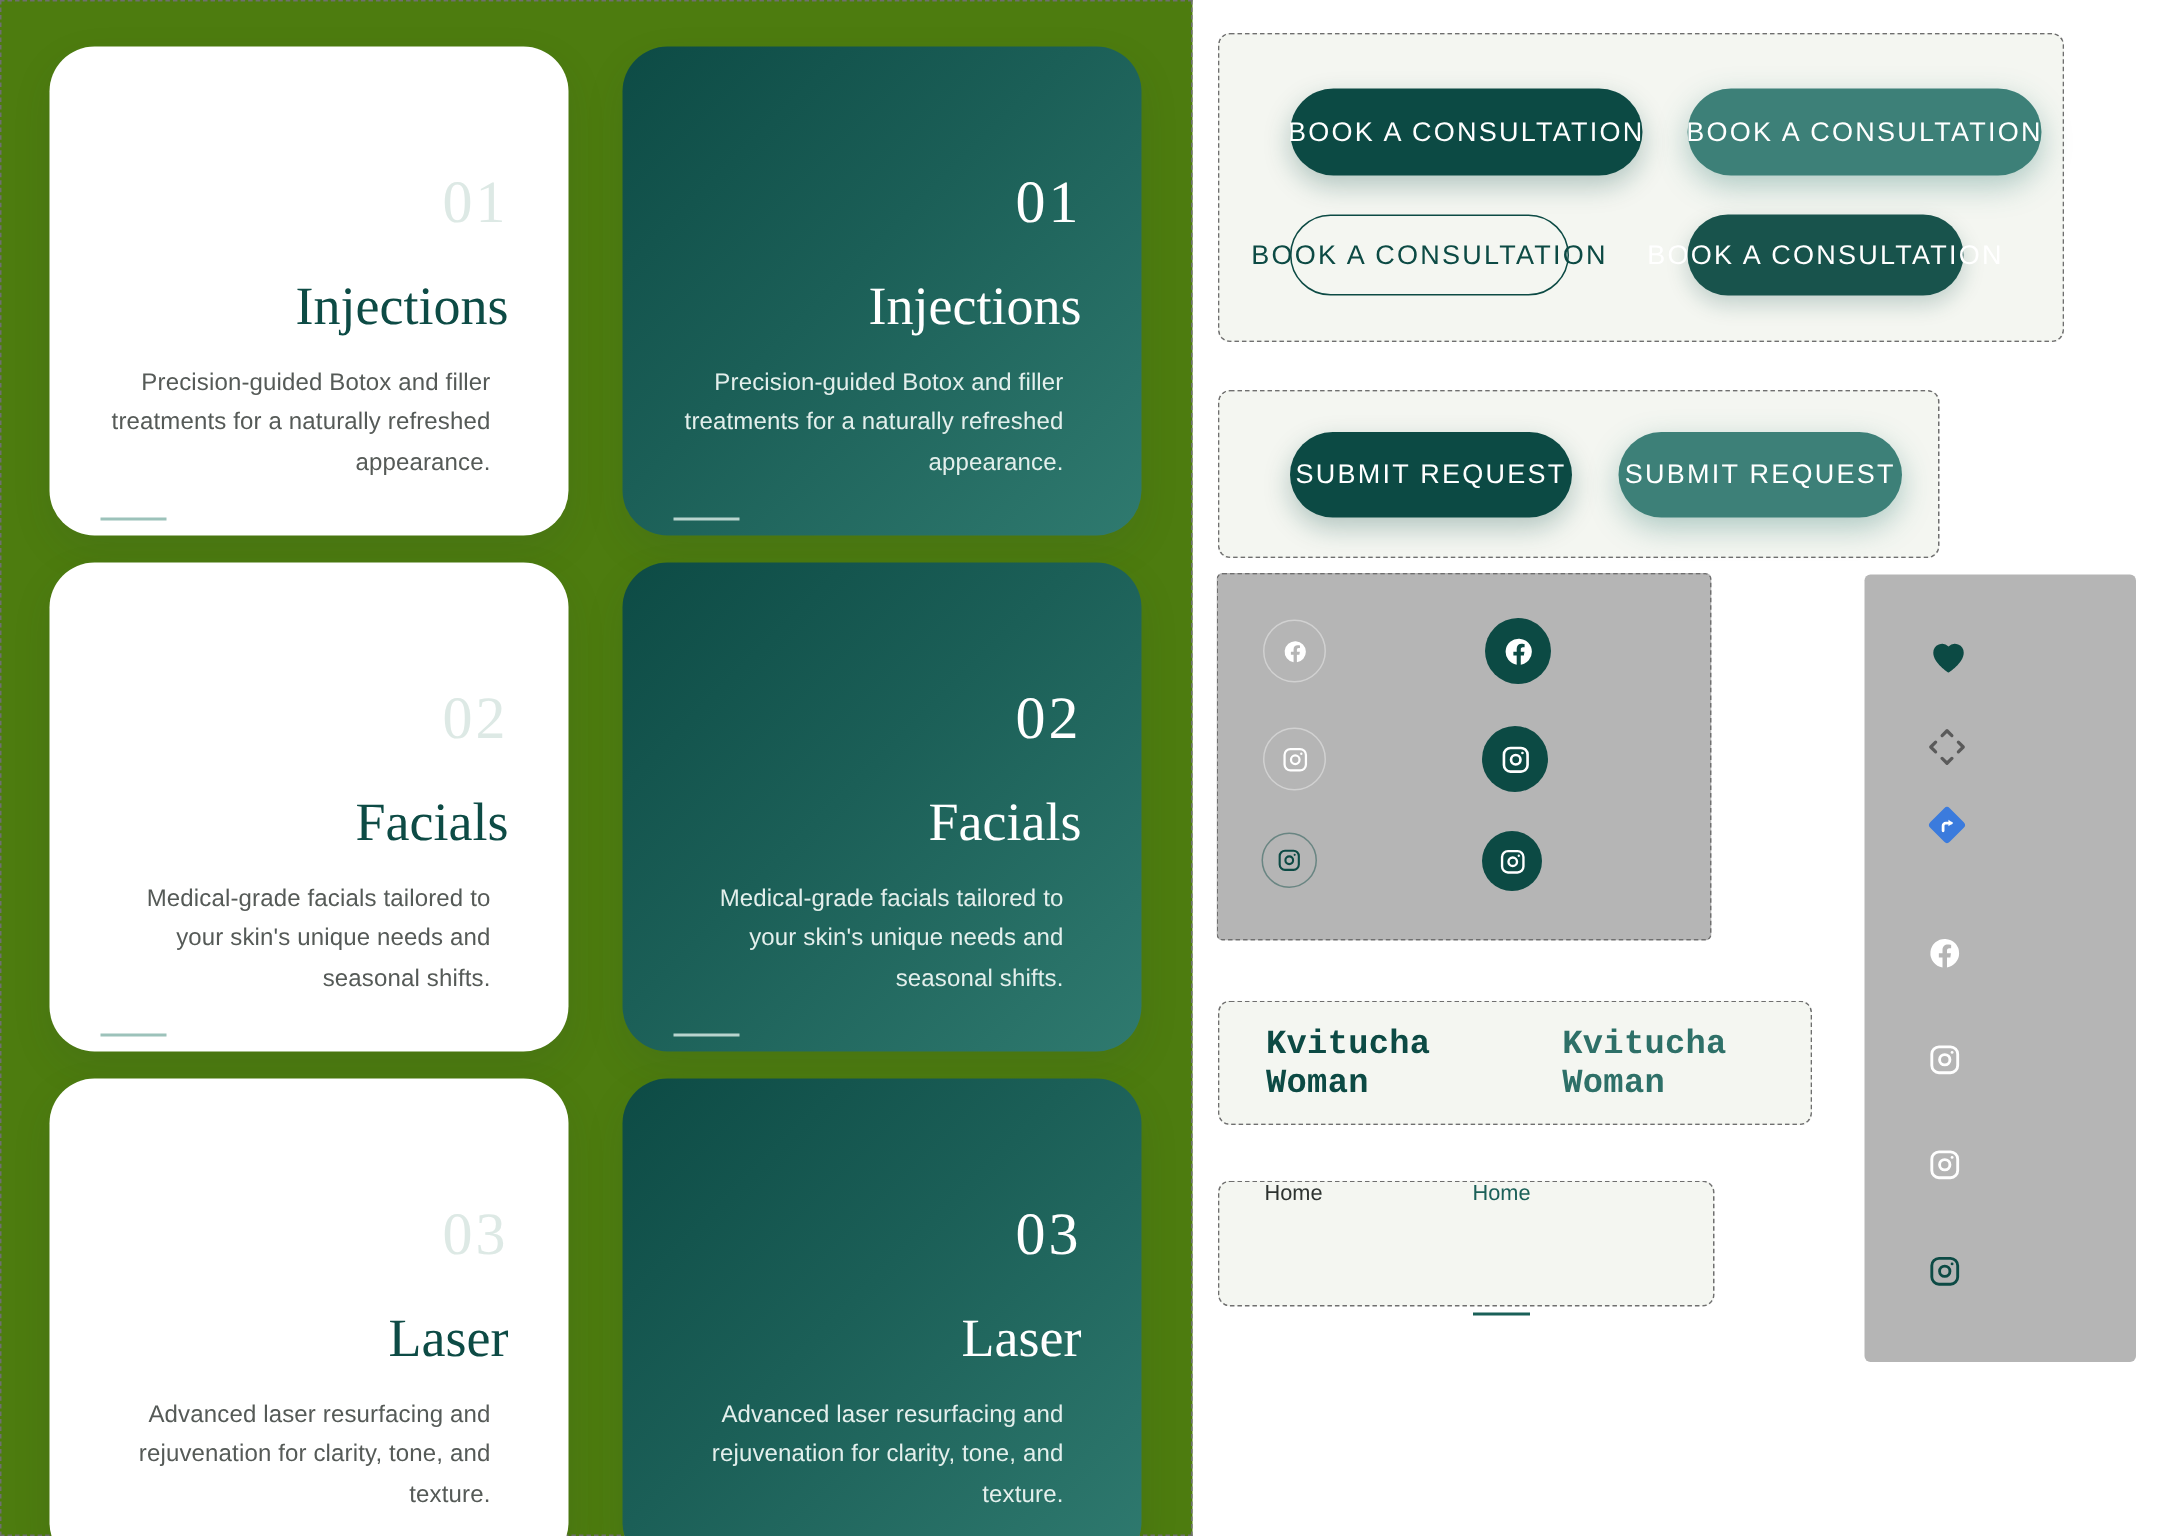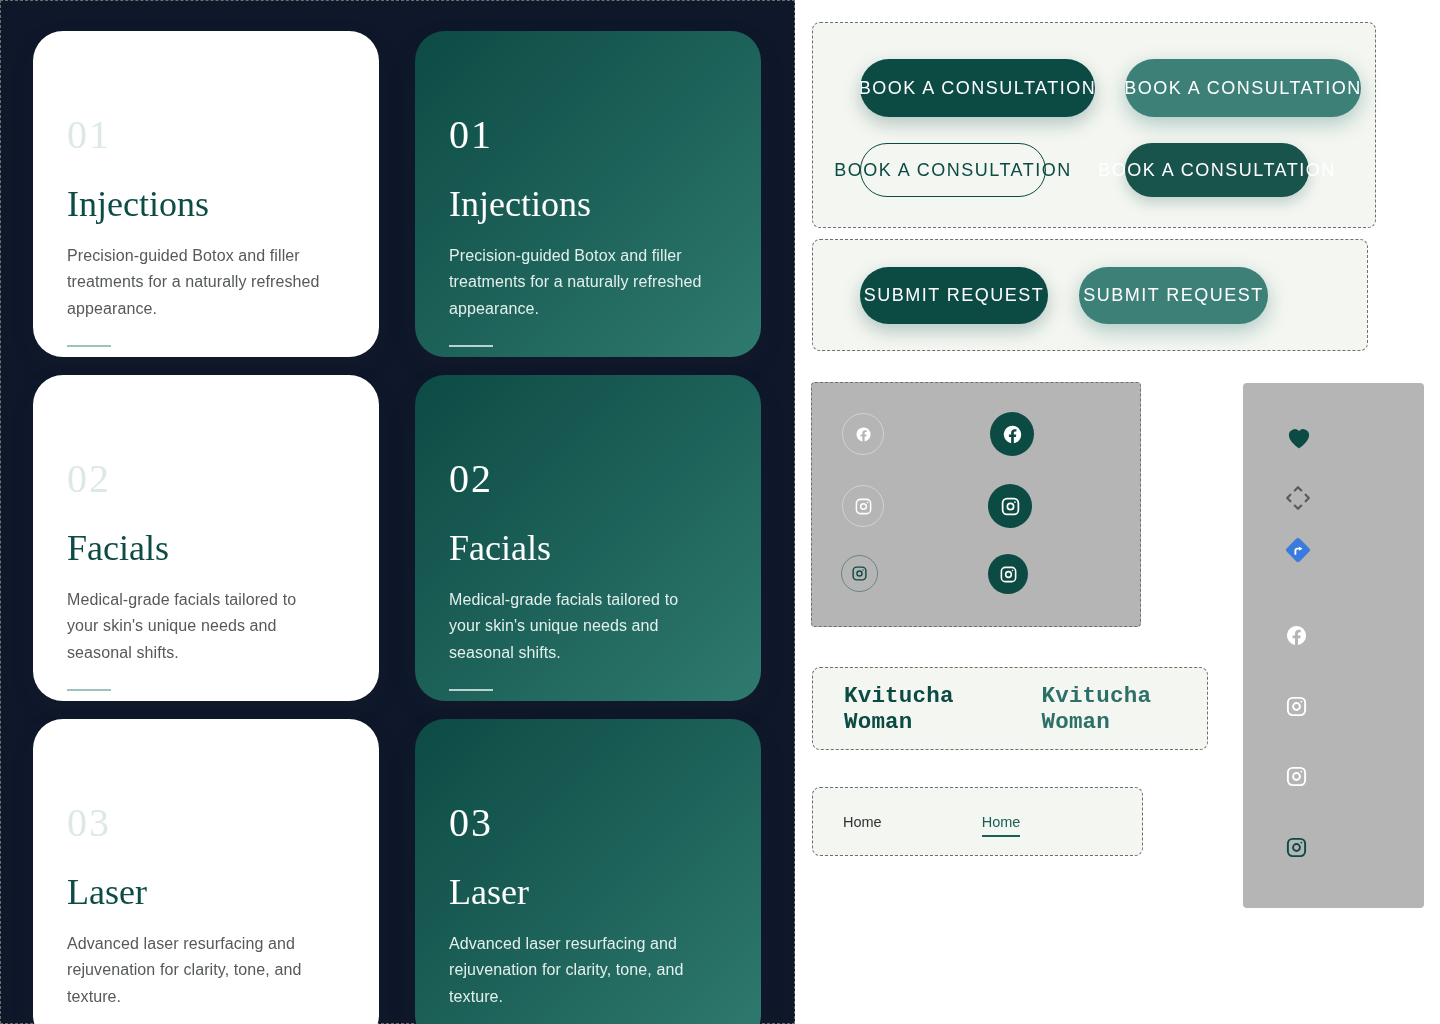--- a/index.html
+++ b/index.html
@@ -17,24 +17,25 @@
     width: 1440px;
     height: 1024px;
     background: #ffffff;
   }
 
   
   .left-panel {
     position: absolute;
     left: 0px; top: 0px;
     width: 795px; height: 1024px;
-    background: #0f172a;
+    background: #4d7c0f;
     border: 1.5px dashed #6f6f6f;
     border-top: 1.5px dashed #6f6f6f;
     border-left: 1.5px dashed #6f6f6f;
+    text-align: right;
   }
 
   .card-col {
     position: absolute;
     top: 30px;
     display: flex;
     flex-direction: column;
     gap: 18px;
   }
   .col-light { left: 32px; }
@@ -146,22 +147,22 @@
     box-shadow: 0 6px 14px rgba(12,74,68,0.22);
   }
 
   #bk1 { left: 31px;  top: 36px;  width: 235px; height: 58px; }
   #bk2 { left: 296px; top: 36px;  width: 236px; height: 58px; }
   #bk3 { left: 31px;  top: 120px; width: 186px; height: 54px; }
   #bk4 { left: 296px; top: 120px; width: 184px; height: 54px; }
 
   
   #btn-group-submit {
-    left: 812px; top: 239px;
-    width: 556px; height: 112px;
+    left: 812px; top: 260px;
+    width: 481px; height: 112px;
   }
   #sb1 { left: 31px;  top: 27px; width: 188px; height: 57px; }
   #sb2 { left: 250px; top: 27px; width: 189px; height: 57px; }
 
   
   #social-panel {
     position: absolute;
     left: 811px; top: 382px;
     width: 330px; height: 245px;
     background: #b5b5b5;
@@ -198,22 +199,22 @@
     font-size: 22.5px;
     font-weight: 700;
     letter-spacing: 0.2px;
   }
   #wm1 { color: #0c4a44; margin-left: 31px; }
   #wm2 { color: #2e7068; margin-left: 32px; }
 
   
   #navlink-box {
     left: 812px; top: 787px;
-    width: 331px; height: 69px;
-    display: flex; align-items: center;
+    width: 331px; height: 84px;
+    display: flex; 
   }
   .navlink {
     font-size: 14.5px;
     cursor: pointer;
     position: relative;
   }
   #nv1 { color: #2d3330; margin-left: 30px; }
   #nv2 { color: #1a6058; margin-left: 100px; }
   #nv2::after {
     content: "";

